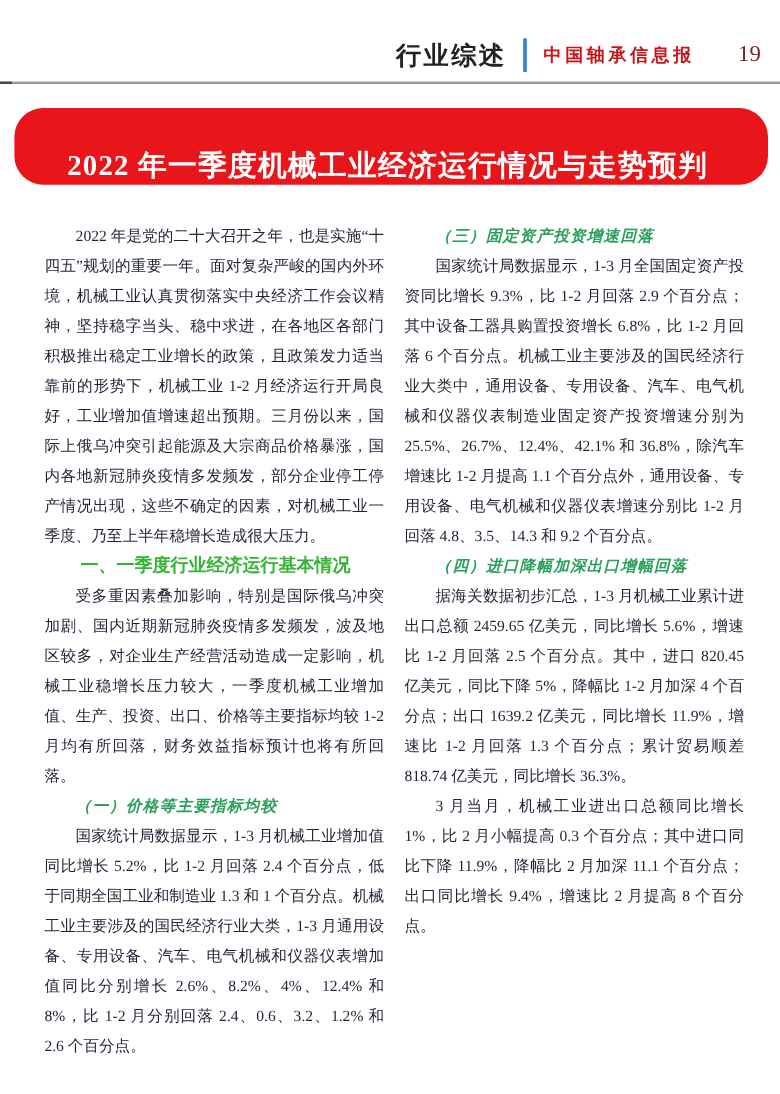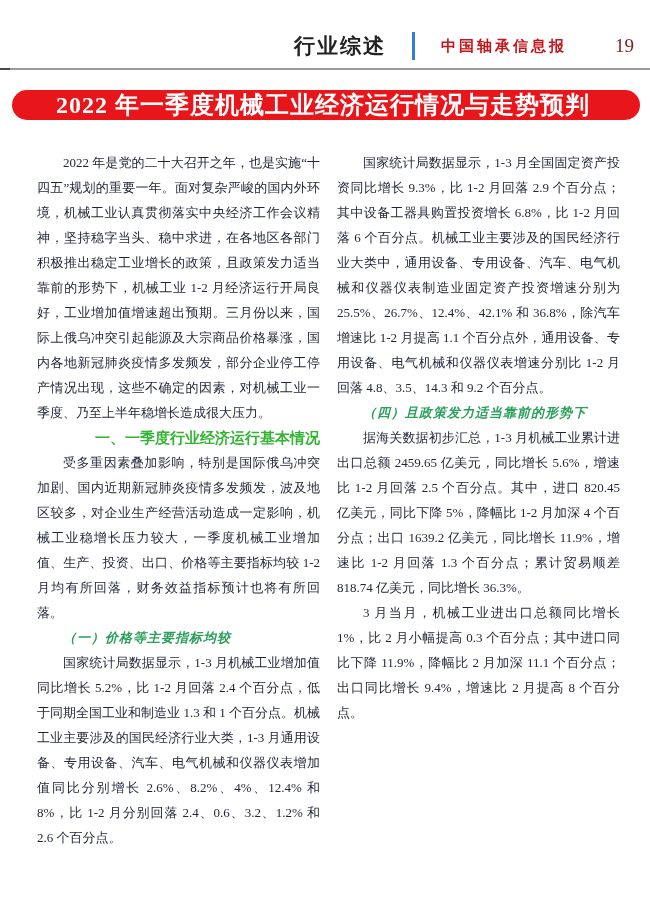--- a/index.html
+++ b/index.html
@@ -27,21 +27,21 @@
     height:70px;
     position:relative;
     border-bottom:2px solid var(--rule-gray);
   }
   .header::before{ 
     content:"";
     position:absolute;left:0;bottom:-2px;width:10px;height:2px;background:#4a4a4a;
   }
   .header-right{
     position:absolute;right:16px;bottom:8px;
-    display:flex;align-items:center;gap:26px;
+    display:flex;align-items:center;gap:14px;
   }
   .section-label{
     font-family:"Liberation Serif","DejaVu Serif",serif;
     font-weight:bold;font-size:21px;color:#222;letter-spacing:2px;
   }
   .header-divider{
     width:3px;height:28px;background:var(--divider-blue);
     display:inline-block;
   }
   .journal-name{
@@ -50,23 +50,23 @@
     font-family:"Liberation Serif","DejaVu Serif",serif;
   }
   .page-number{
     font-size:19px;color:#7f1d1d;margin-left:22px;
     font-family:"Liberation Serif","DejaVu Serif",serif;
   }
 
   
   .title-banner{
     margin:20px 10px 0 12px;
-    height:30px;
+    height:64px;
     background:var(--banner-red);
-    display:flex;align-items:center;border-radius:24px;
+    display:flex;align-items:flex-end;border-radius:24px;
   }
   .article-title{
     color:#ffffff;
     font-size:24px;font-weight:bold;
     letter-spacing:1px;
     padding-left:44px;
     font-family:"Liberation Serif","DejaVu Serif",serif;
     white-space:nowrap;
   }
 
@@ -82,21 +82,21 @@
     color:var(--body-ink);
   }
   .blk.para{text-indent:2em;}
   .blk.cont{text-indent:0;}
   .blk.h1{
     color:var(--heading-green);
     font-weight:bold;
     font-family:"Liberation Sans","DejaVu Sans",sans-serif;
     font-size:15px;
     text-indent:2em;
-    text-align:right;
+    text-align:left;
   }
   .blk.h2{
     color:var(--subheading-green);
     font-style:italic;
     font-weight:bold;
     text-indent:2em;
     text-align:left;
     letter-spacing:1px;
   }
 </style>
@@ -120,20 +120,21 @@
 
   <main class="columns">
     <div class="col" id="col-left">
         <p class="blk para">2022 年是党的二十大召开之年，也是实施“十四五”规划的重要一年。面对复杂严峻的国内外环境，机械工业认真贯彻落实中央经济工作会议精神，坚持稳字当头、稳中求进，在各地区各部门积极推出稳定工业增长的政策，且政策发力适当靠前的形势下，机械工业 1-2 月经济运行开局良好，工业增加值增速超出预期。三月份以来，国际上俄乌冲突引起能源及大宗商品价格暴涨，国内各地新冠肺炎疫情多发频发，部分企业停工停产情况出现，这些不确定的因素，对机械工业一季度、乃至上半年稳增长造成很大压力。</p>
         <p class="blk h1">一、一季度行业经济运行基本情况</p>
         <p class="blk para">受多重因素叠加影响，特别是国际俄乌冲突加剧、国内近期新冠肺炎疫情多发频发，波及地区较多，对企业生产经营活动造成一定影响，机械工业稳增长压力较大，一季度机械工业增加值、生产、投资、出口、价格等主要指标均较 1-2 月均有所回落，财务效益指标预计也将有所回落。</p>
         <p class="blk h2">（一）价格等主要指标均较</p>
         <p class="blk para">国家统计局数据显示，1-3 月机械工业增加值同比增长 5.2%，比 1-2 月回落 2.4 个百分点，低于同期全国工业和制造业 1.3 和 1 个百分点。机械工业主要涉及的国民经济行业大类，1-3 月通用设备、专用设备、汽车、电气机械和仪器仪表增加值同比分别增长 2.6%、8.2%、4%、12.4% 和 8%，比 1-2 月分别回落 2.4、0.6、3.2、1.2% 和 2.6 个百分点。</p>
       </div>
     <div class="col" id="col-right">
+        <p class="blk h2">（三）固定资产投资增速回落</p>
         <p class="blk para">国家统计局数据显示，1-3 月全国固定资产投资同比增长 9.3%，比 1-2 月回落 2.9 个百分点；其中设备工器具购置投资增长 6.8%，比 1-2 月回落 6 个百分点。机械工业主要涉及的国民经济行业大类中，通用设备、专用设备、汽车、电气机械和仪器仪表制造业固定资产投资增速分别为 25.5%、26.7%、12.4%、42.1% 和 36.8%，除汽车增速比 1-2 月提高 1.1 个百分点外，通用设备、专用设备、电气机械和仪器仪表增速分别比 1-2 月回落 4.8、3.5、14.3 和 9.2 个百分点。</p>
-        <p class="blk h2">（四）且政策发力适当靠前的形势下</p>
+        <p class="blk h2">（四）进口降幅加深出口增幅回落</p>
         <p class="blk para">据海关数据初步汇总，1-3 月机械工业累计进出口总额 2459.65 亿美元，同比增长 5.6%，增速比 1-2 月回落 2.5 个百分点。其中，进口 820.45 亿美元，同比下降 5%，降幅比 1-2 月加深 4 个百分点；出口 1639.2 亿美元，同比增长 11.9%，增速比 1-2 月回落 1.3 个百分点；累计贸易顺差 818.74 亿美元，同比增长 36.3%。</p>
         <p class="blk para">3 月当月，机械工业进出口总额同比增长 1%，比 2 月小幅提高 0.3 个百分点；其中进口同比下降 11.9%，降幅比 2 月加深 11.1 个百分点；出口同比增长 9.4%，增速比 2 月提高 8 个百分点。</p>
       </div>
   </main>
 
 </div>
 
 </body></html>

